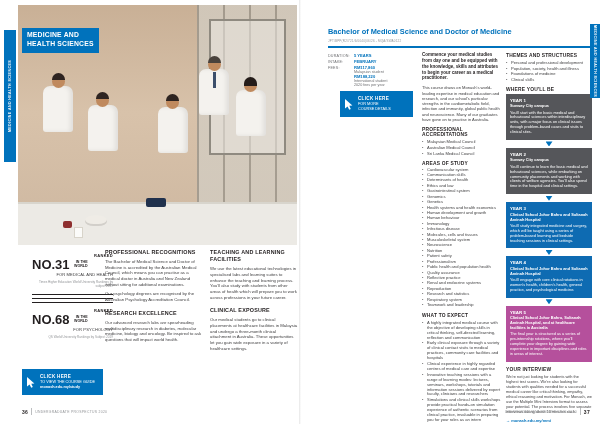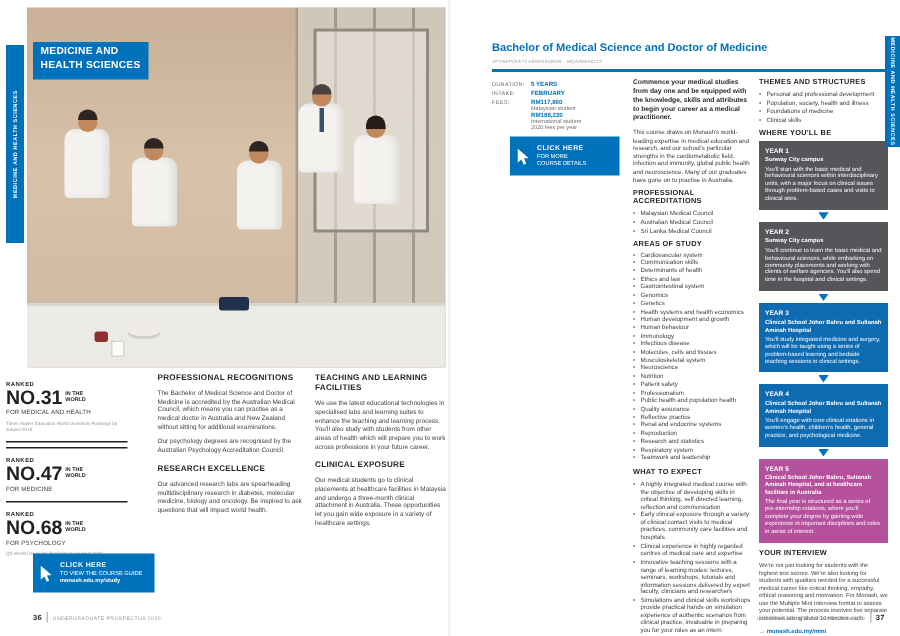--- a/index.html
+++ b/index.html
@@ -31,21 +31,21 @@
 
   .side-tab{position:absolute;background:#0072bc;color:#fff;display:flex;align-items:center;justify-content:center;}
   .side-tab span{writing-mode:vertical-rl;transform:rotate(180deg);font-size:3.6px;font-weight:bold;letter-spacing:.4px;white-space:nowrap;}
   #tab-left{left:4px;top:30px;width:12px;height:132px;}
   #tab-right{left:590px;top:24px;width:10px;height:74px;}
   #tab-right span{transform:none;}
 
   .banner{position:absolute;left:22px;top:28px;background:#0072bc;color:#fff;padding:3px 5px 4px;
           font-size:6.8px;font-weight:bold;line-height:1.3;letter-spacing:.2px;}
 
-  .rank-col{position:absolute;left:4px;top:251px;width:81px;}
+  .rank-col{position:absolute;left:32px;top:251px;width:81px;text-align:right;}
   .rank-block{padding:2px 0 3px;}
   .rank-ranked{font-size:4px;font-weight:bold;color:#231f20;letter-spacing:.3px;}
   .rank-line{display:flex;align-items:flex-start;gap:2px;}
   .rank-number{font-size:13px;font-weight:bold;color:#231f20;line-height:1;}
   .rank-scope{font-size:3.6px;font-weight:bold;color:#231f20;line-height:1.15;width:16px;padding-top:2px;}
   .rank-subject{font-size:4.1px;color:#414042;letter-spacing:.1px;margin-top:1px;}
   .rank-caption{font-size:3.1px;color:#939598;margin-top:3px;}
   .rank-div{height:1px;background:#231f20;margin:3px 0;}
 
   .click-box{background:#0072bc;color:#fff;display:flex;gap:4px;align-items:center;padding:5px 5px;cursor:pointer;}
@@ -163,28 +163,20 @@
       <div class="rank-ranked">RANKED</div>
       <div class="rank-line">
         <span class="rank-number">NO.31</span>
         <span class="rank-scope">IN THE WORLD</span>
       </div>
       <div class="rank-subject">FOR MEDICAL AND HEALTH</div>
       <div class="rank-caption">Times Higher Education World University Rankings by subject 2019</div>
     </div>
     <div class="rank-div"></div>
     <div class="rank-div"></div>
-    <div class="rank-block">
-      <div class="rank-ranked">RANKED</div>
-      <div class="rank-line">
-        <span class="rank-number">NO.47</span>
-        <span class="rank-scope">IN THE WORLD</span>
-      </div>
-      <div class="rank-subject">FOR MEDICINE</div>
-    </div>
     <div class="rank-div"></div>
     <div class="rank-block">
       <div class="rank-ranked">RANKED</div>
       <div class="rank-line">
         <span class="rank-number">NO.68</span>
         <span class="rank-scope">IN THE WORLD</span>
       </div>
       <div class="rank-subject">FOR PSYCHOLOGY</div>
       <div class="rank-caption">QS World University Rankings by Subject 2019</div>
     </div>

